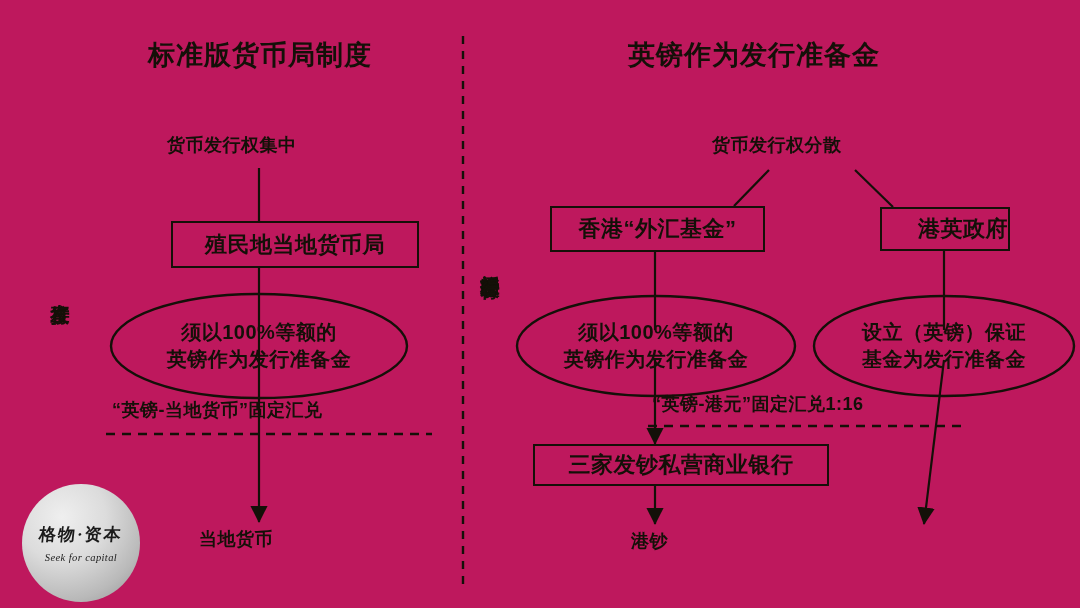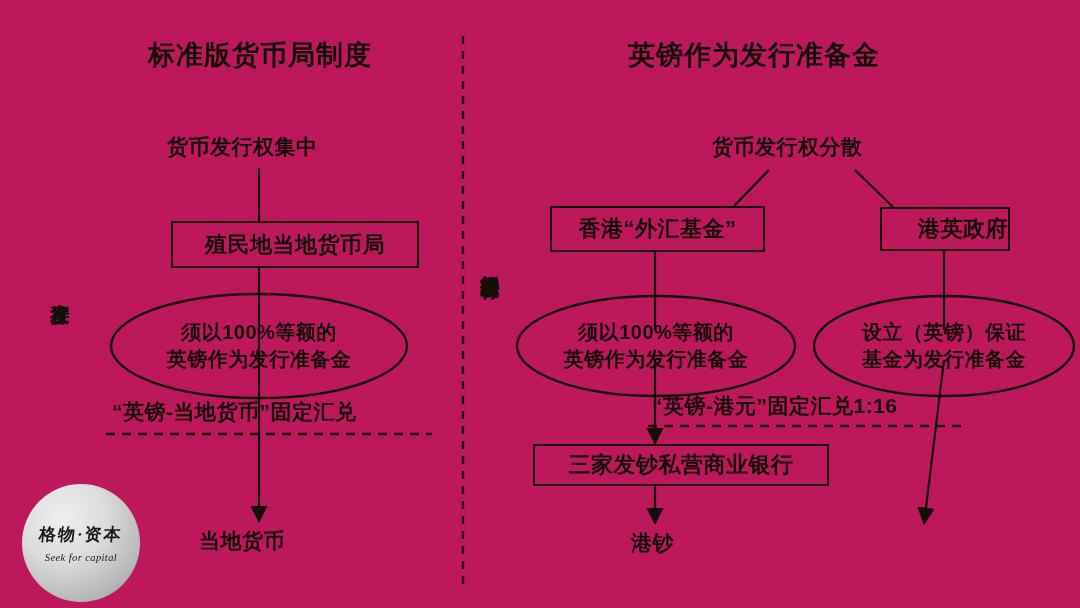--- a/index.html
+++ b/index.html
@@ -31,21 +31,21 @@
     font-weight: bold;
     line-height: 1.18;
     white-space: pre;
     letter-spacing: 0.5px;
   }
   .title {
     font-size: 27px;
     letter-spacing: 1px;
   }
   .plain-text {
-    font-size: 21px;
+    font-size: 18px;
     text-align: center;
   }
   .vert {
     writing-mode: vertical-rl;
     text-orientation: upright;
     font-size: 19px;
     line-height: 1.05;
     letter-spacing: 1px;
   }
   .box {

